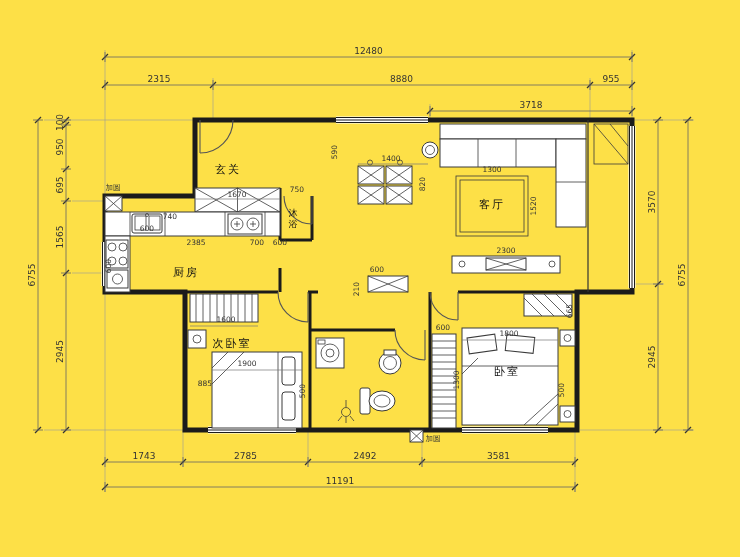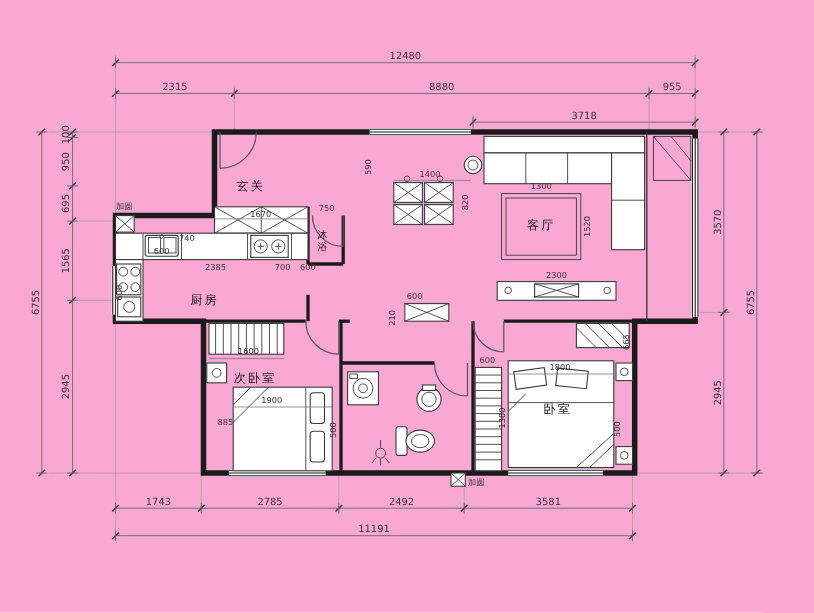--- a/index.html
+++ b/index.html
@@ -1,16 +1,16 @@
 <!DOCTYPE html>
 <html><head>
 <meta charset="utf-8">
 <style>
   html,body{margin:0;padding:0;background:#fff;}
-  .page{width:740px;height:557px;position:relative;background:#f9a8d4;overflow:hidden;}
+  .page{width:740px;height:557px;position:relative;background:#fde047;overflow:hidden;}
   svg{display:block;}
   .wall-ext{fill:none;stroke:#1b1b1b;stroke-width:5;}
   .wall-int{fill:none;stroke:#1b1b1b;stroke-width:3;}
   .thin{stroke:#333;stroke-width:1.2;fill:none;}
   .furn{stroke:#3a3a3a;stroke-width:1;fill:#fff;}
   .furn-line{stroke:#3a3a3a;stroke-width:.8;fill:none;}
   .win-bg{fill:#fff;stroke:none;}
   .win-line{stroke:#1b1b1b;stroke-width:1;}
   .door{stroke:#555;stroke-width:1.1;fill:none;}
   .wit{stroke:#9a9a9a;stroke-width:.6;}

